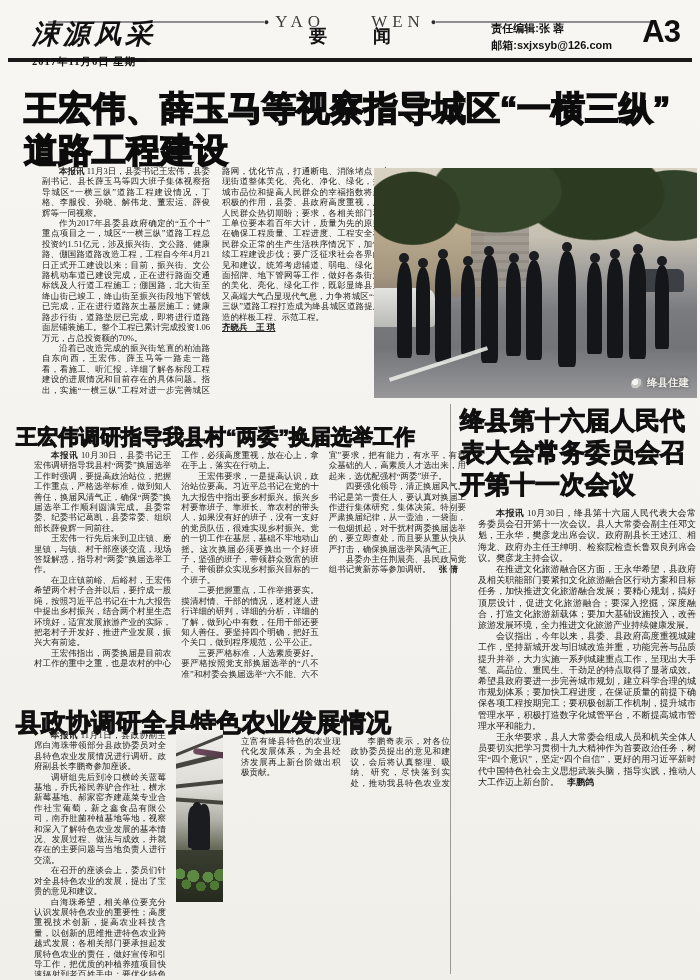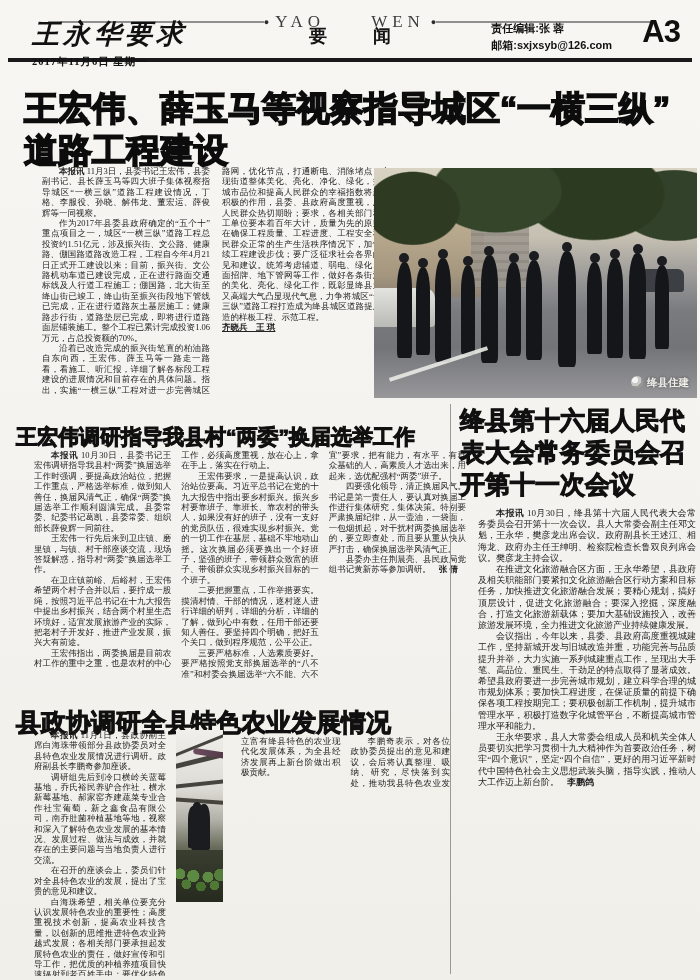--- a/index.html
+++ b/index.html
@@ -52,21 +52,21 @@
     background:
       radial-gradient(ellipse 80px 62px at 12% 38%,#2e3b22 58%,rgba(46,59,34,0) 60%),
       radial-gradient(ellipse 110px 70px at 38% 26%,#34452a 58%,rgba(52,69,42,0) 60%),
       radial-gradient(ellipse 120px 78px at 68% 28%,#2b3a20 58%,rgba(43,58,32,0) 60%),
       radial-gradient(ellipse 95px 60px at 93% 36%,#32422a 58%,rgba(50,66,42,0) 60%);}
   .p1-car-white{position:absolute;left:-2%;top:52%;width:21%;height:17%;background:linear-gradient(180deg,#e3e3df,#b9bab6);border-radius:8px 10px 4px 4px;}
   .p1-car-dark{position:absolute;right:4%;top:44%;width:14%;height:10%;background:#3c3f44;border-radius:6px 6px 3px 3px;}
   .person{position:absolute;background:#14161a;border-radius:45% 45% 12% 12%/28% 28% 6% 6%;}
   .person::before{content:"";position:absolute;left:50%;top:-9px;transform:translateX(-50%);width:10px;height:10px;border-radius:50%;background:#1b1d20;}
   .p1-lane{position:absolute;left:4%;bottom:14%;width:32%;height:4px;background:#e9e9e4;transform:rotate(-18deg);opacity:.9;}
-  .watermark{position:absolute;right:8px;bottom:8px;display:flex;align-items:flex-start;color:#f0efe9;font-size:10.5px;font-weight:bold;text-shadow:0 0 3px rgba(0,0,0,.55);font-family:"Liberation Sans","DejaVu Sans",sans-serif;}
+  .watermark{position:absolute;right:8px;bottom:8px;display:flex;align-items:flex-end;color:#f0efe9;font-size:10.5px;font-weight:bold;text-shadow:0 0 3px rgba(0,0,0,.55);font-family:"Liberation Sans","DejaVu Sans",sans-serif;}
   .wm-logo{width:12px;height:12px;border-radius:50%;background:radial-gradient(circle at 35% 35%,#ffffff 0 3px,#cfcfca 3px 6px,#9a9a95 6px);margin-right:4px;opacity:.9;}
 
   
   .photo2{position:relative;width:100%;height:172px;overflow:hidden;background:linear-gradient(180deg,#f0efeb 0%,#dddbd5 34%,#b3b2aa 52%,#6a6d5c 68%,#3a3e30 84%,#2f3327 100%);}
   .gh-beam{position:absolute;background:#46443e;}
   .gh-pipe{position:absolute;left:36%;top:12%;width:90%;height:6px;background:linear-gradient(90deg,#6d4d5e,#4a3440);transform:rotate(9deg);border-radius:3px;}
   .gh-plants{position:absolute;left:0;bottom:0;width:100%;height:30%;
     background:
       radial-gradient(circle 9px at 8% 46%,#5d8a42 60%,rgba(93,138,66,0) 62%),
       radial-gradient(circle 8px at 22% 66%,#4f7a36 60%,rgba(79,122,54,0) 62%),
@@ -87,21 +87,21 @@
     <div class="hline-row">
       <span class="hline"></span>
       <span class="dot">●</span>
       <span class="pinyin">YAO</span>
       <span style="width:34px"></span>
       <span class="pinyin">WEN</span>
       <span class="dot">●</span>
       <span class="hline"></span>
     </div>
     <div class="masthead">
-      <div class="paper-name">王永华要求</div>
+      <div class="paper-name">涑源风采</div>
       <div class="date-line">2017年11月6日  星期一</div>
     </div>
     <div class="section-title">
       <span>要</span><span class="gap"></span><span>闻</span>
     </div>
     <div class="editor-block">
       <div>责任编辑:张 蓉</div>
       <div>邮箱:sxjxsyb@126.com</div>
     </div>
     <div class="page-no">A3</div>

